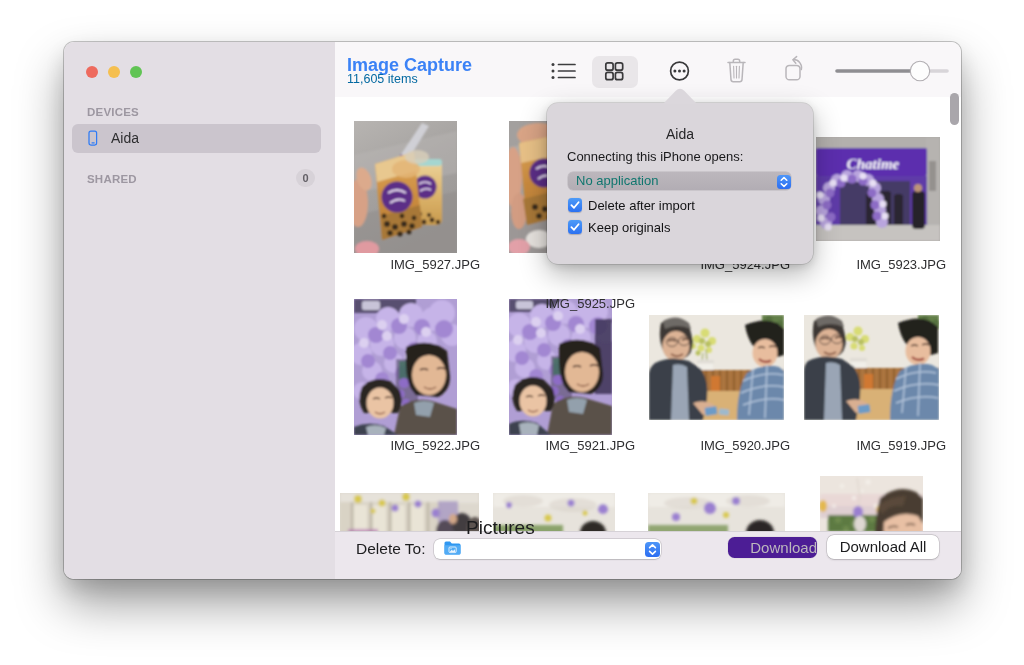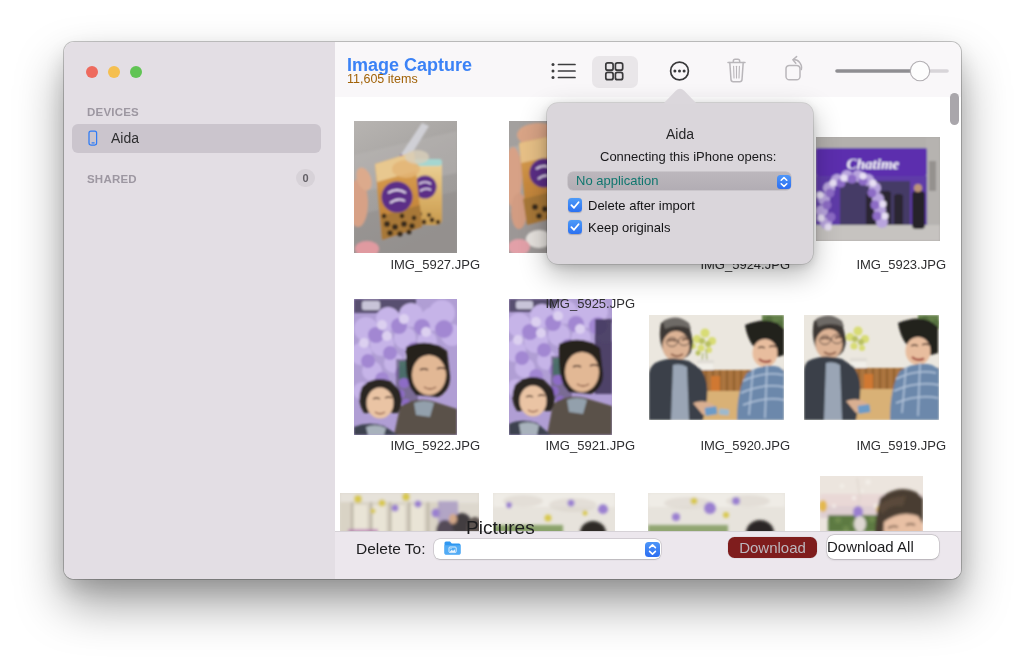--- a/index.html
+++ b/index.html
@@ -17,45 +17,45 @@
   #tl-y{left:44px;background:#f5bf4f;}
   #tl-g{left:66px;background:#61c454;}
   .sect{font-size:11.5px;font-weight:bold;color:#9d97a1;letter-spacing:0.2px;}
   #devrow{left:8px;top:82px;width:249px;height:29px;border-radius:6px;background:#cbc5cd;}
   #aida-txt{left:47px;top:87.5px;font-size:14px;color:#2e2e30;}
   #badge{left:232px;top:127px;width:19px;height:18px;border-radius:9px;background:#d7d2d8;
          font-size:11px;font-weight:bold;color:#636066;text-align:center;line-height:18px;}
   
   #header{left:271px;top:0;width:626px;height:55px;background:#f9f7f9;border-bottom:1px solid #e2e0e2;}
   #title{left:283px;top:13px;font-size:18px;font-weight:bold;color:#3b82f6;}
-  #items{left:283px;top:30px;font-size:12.5px;color:#a16207;}
+  #items{left:283px;top:30px;font-size:12.5px;color:#0369a1;}
   #gridbg{left:528px;top:13.5px;width:46px;height:32px;border-radius:7px;background:#e9e6e9;}
   
   #content{left:271px;top:55px;width:626px;height:434px;background:#ffffff;}
   .lbl{font-size:13px;color:#2e2e30;text-align:right;width:150px;}
   .ph{position:absolute;overflow:hidden;}
   
   #bbar{left:271px;top:489px;width:626px;height:48px;background:#ece7ed;border-top:1px solid #d6d2d7;}
   #imp{left:292px;top:497.5px;font-size:15.5px;color:#1d1d1f;}
   #sel{left:370px;top:497px;width:227px;height:20px;border-radius:6px;background:#ffffff;
        box-shadow:0 0 0 0.5px rgba(0,0,0,0.18), 0 0.5px 1.5px rgba(0,0,0,0.12);}
   #sel-txt{left:402px;top:475px;font-size:19px;color:#1d1d1f;}
-  #btn-dl{left:664px;top:495px;width:89px;height:21px;border-radius:6.5px;background:#7f1d1d;
+  #btn-dl{left:664px;top:495px;width:89px;height:21px;border-radius:6.5px;background:#4c1d95;
           box-shadow:0 0 0 0.5px rgba(0,0,0,0.07);
-          font-size:15px;color:#bcb7bd;text-align:center;line-height:21px;}
+          font-size:15px;color:#bcb7bd;text-align:right;line-height:21px;}
   #btn-dla{left:763px;top:493px;width:112px;height:24px;border-radius:7px;background:#ffffff;
           box-shadow:0 0 0 0.5px rgba(0,0,0,0.18), 0 0.5px 2px rgba(0,0,0,0.16);
-          font-size:15px;color:#1c1c1e;line-height:24px;}
+          font-size:15px;color:#1c1c1e;text-align:center;line-height:24px;}
   #sbar{left:886px;top:51px;width:9px;height:31.5px;border-radius:4.5px;background:#a9a6ab;}
   
   #pop{left:547px;top:103px;width:266px;height:161px;border-radius:11px;background:#dad6db;
        box-shadow:0 0 0 0.75px rgba(0,0,0,0.14), 0 10px 28px rgba(0,0,0,0.30), 0 2px 8px rgba(0,0,0,0.12);}
   #pop-arrow{left:663px;top:88px;width:34px;height:16px;}
   #pop-title{left:547px;top:125.5px;width:266px;text-align:center;font-size:14px;color:#262628;}
-  #pop-lbl{left:600px;top:148.5px;font-size:13px;color:#19191b;}
+  #pop-lbl{left:567px;top:148.5px;font-size:13px;color:#19191b;}
   #dd{left:568px;top:172px;width:223px;height:18px;border-radius:5px;
       background:linear-gradient(180deg,#bcb7bd,#b2adb4);box-shadow:0 0 0 0.5px rgba(0,0,0,0.14);}
   #dd-txt{left:576px;top:173px;font-size:13px;color:#0f766e;}
   .step{border-radius:3.5px;background:linear-gradient(180deg,#4d96f8,#2d6ef1);}
   .cb{width:14px;height:14px;border-radius:3.5px;background:linear-gradient(180deg,#4d9bf8,#2b70f1);
       box-shadow:0 0.5px 1px rgba(0,0,0,0.2);}
   .cbt{font-size:13px;color:#131315;}
   svg{display:block;}
 </style>
 </head>

